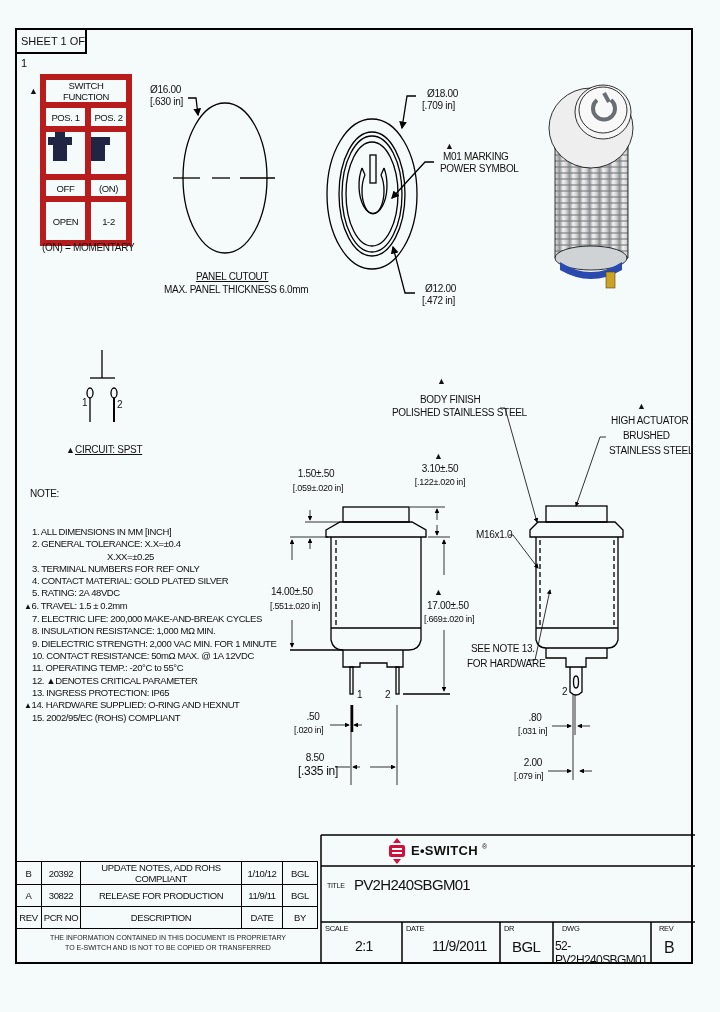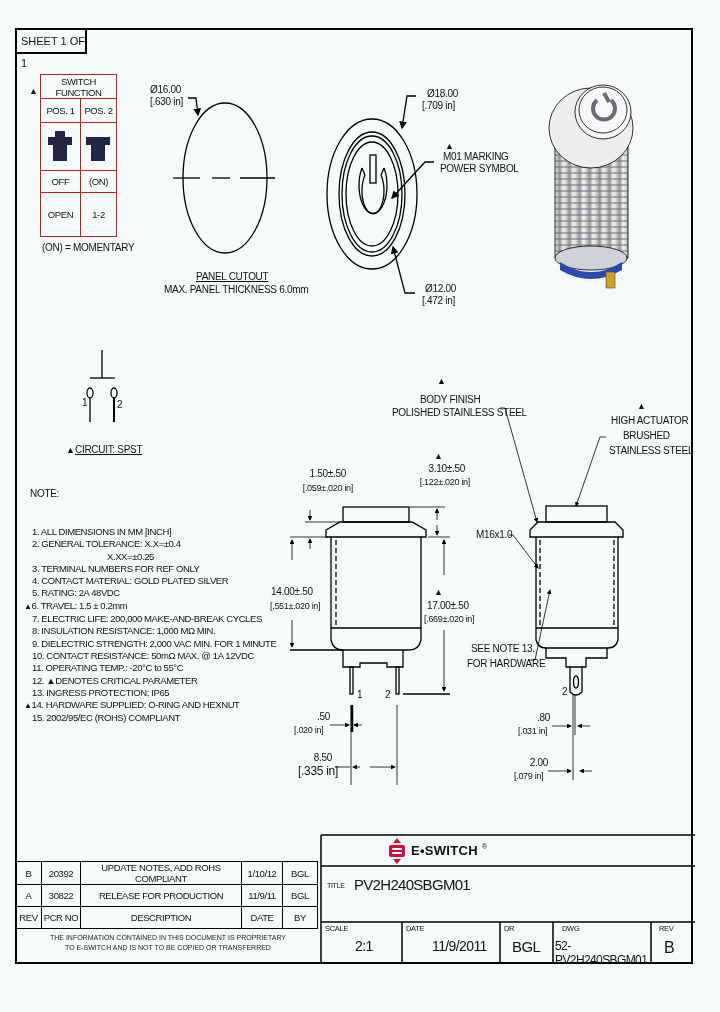--- a/index.html
+++ b/index.html
@@ -1,26 +1,26 @@
 <!DOCTYPE html>
 <html><head>
 <meta charset="utf-8">
 <style>
   html, body { margin:0; padding:0; }
   body { width:720px; height:1012px; background:#f5fafa; position:relative; overflow:hidden;
          font-family:"Liberation Sans", sans-serif; color:#111; }
   .abs { position:absolute; }
   .t { position:absolute; font-size:10px; line-height:12px; white-space:nowrap; color:#111; letter-spacing:-0.3px; }
-  .tc { text-align:right; }
+  .tc { text-align:center; }
   svg { position:absolute; left:0; top:0; }
   .frame { position:absolute; left:15px; top:28px; width:678px; height:936px; border:2px solid #000; box-sizing:border-box; }
   .sheet { position:absolute; left:15px; top:28px; width:72px; height:26px; border:2px solid #000; box-sizing:border-box;
            font-size:11px; line-height:22px; padding-left:4px; }
   table.sw { position:absolute; left:40px; top:74px; border-collapse:collapse; }
-  table.sw td { border:1px solid #b91c1c; font-size:9.5px; text-align:center; padding:0; letter-spacing:-0.4px;margin-top:47px; }
+  table.sw td { border:6px solid #b91c1c; font-size:9.5px; text-align:center; padding:0; letter-spacing:-0.4px;margin-top:47px; }
   table.rev { position:absolute; left:15px; top:861px; border-collapse:collapse; }
   table.rev td { border:1px solid #000; font-size:9.5px; text-align:center; height:21px; padding:0; letter-spacing:-0.4px; }
   .prop { position:absolute; left:15px; top:927px; width:306px; height:37px; font-size:7px; line-height:10px; text-align:center; padding-top:6px; box-sizing:border-box; color:#222; }
   .lbl { position:absolute; font-size:7.5px; left:4px; top:2px; letter-spacing:-0.3px; }
   .val { position:absolute; font-size:14px; letter-spacing:-0.6px; }
   .logo-text { position:absolute; font-weight:bold; font-size:13px; letter-spacing:0.3px; }
   .ul { text-decoration:underline; }
 </style>
 </head>
 <body>

